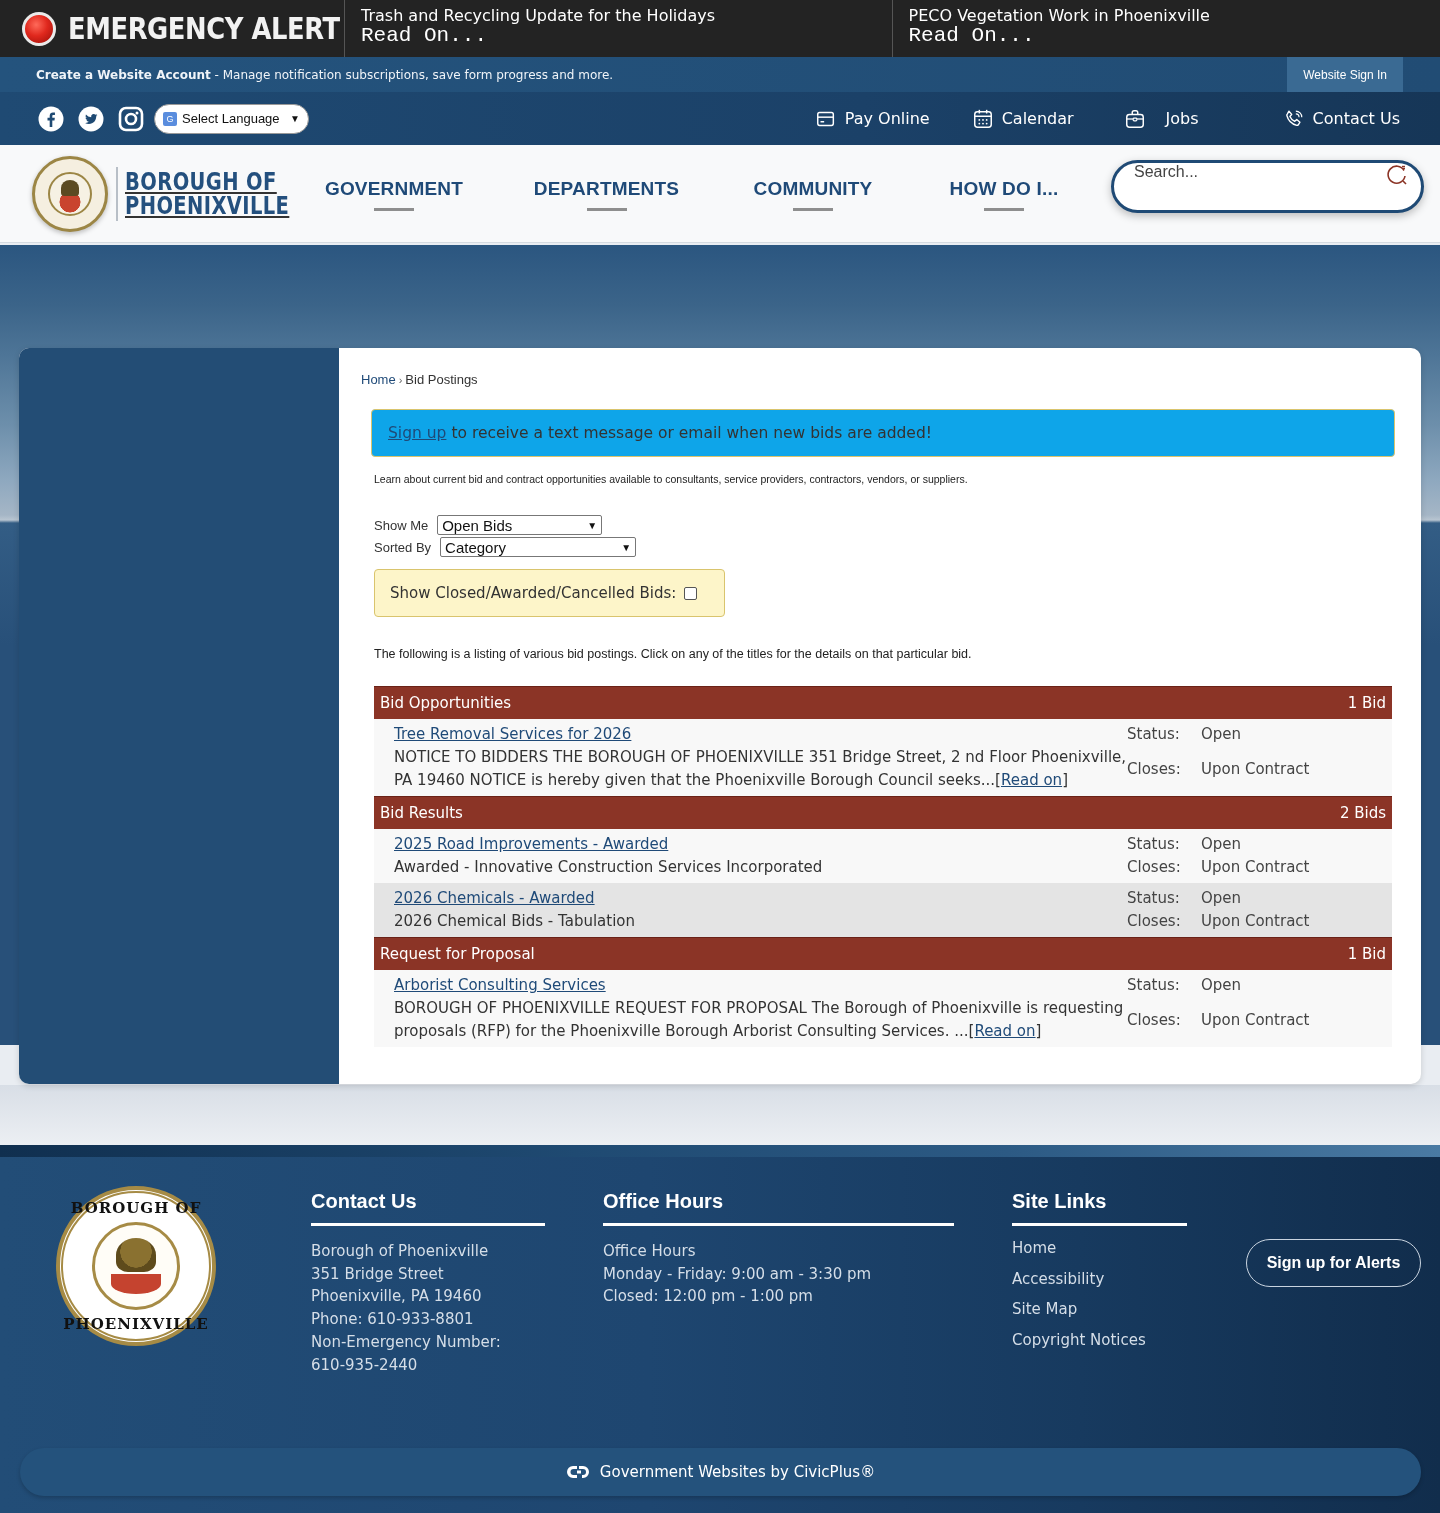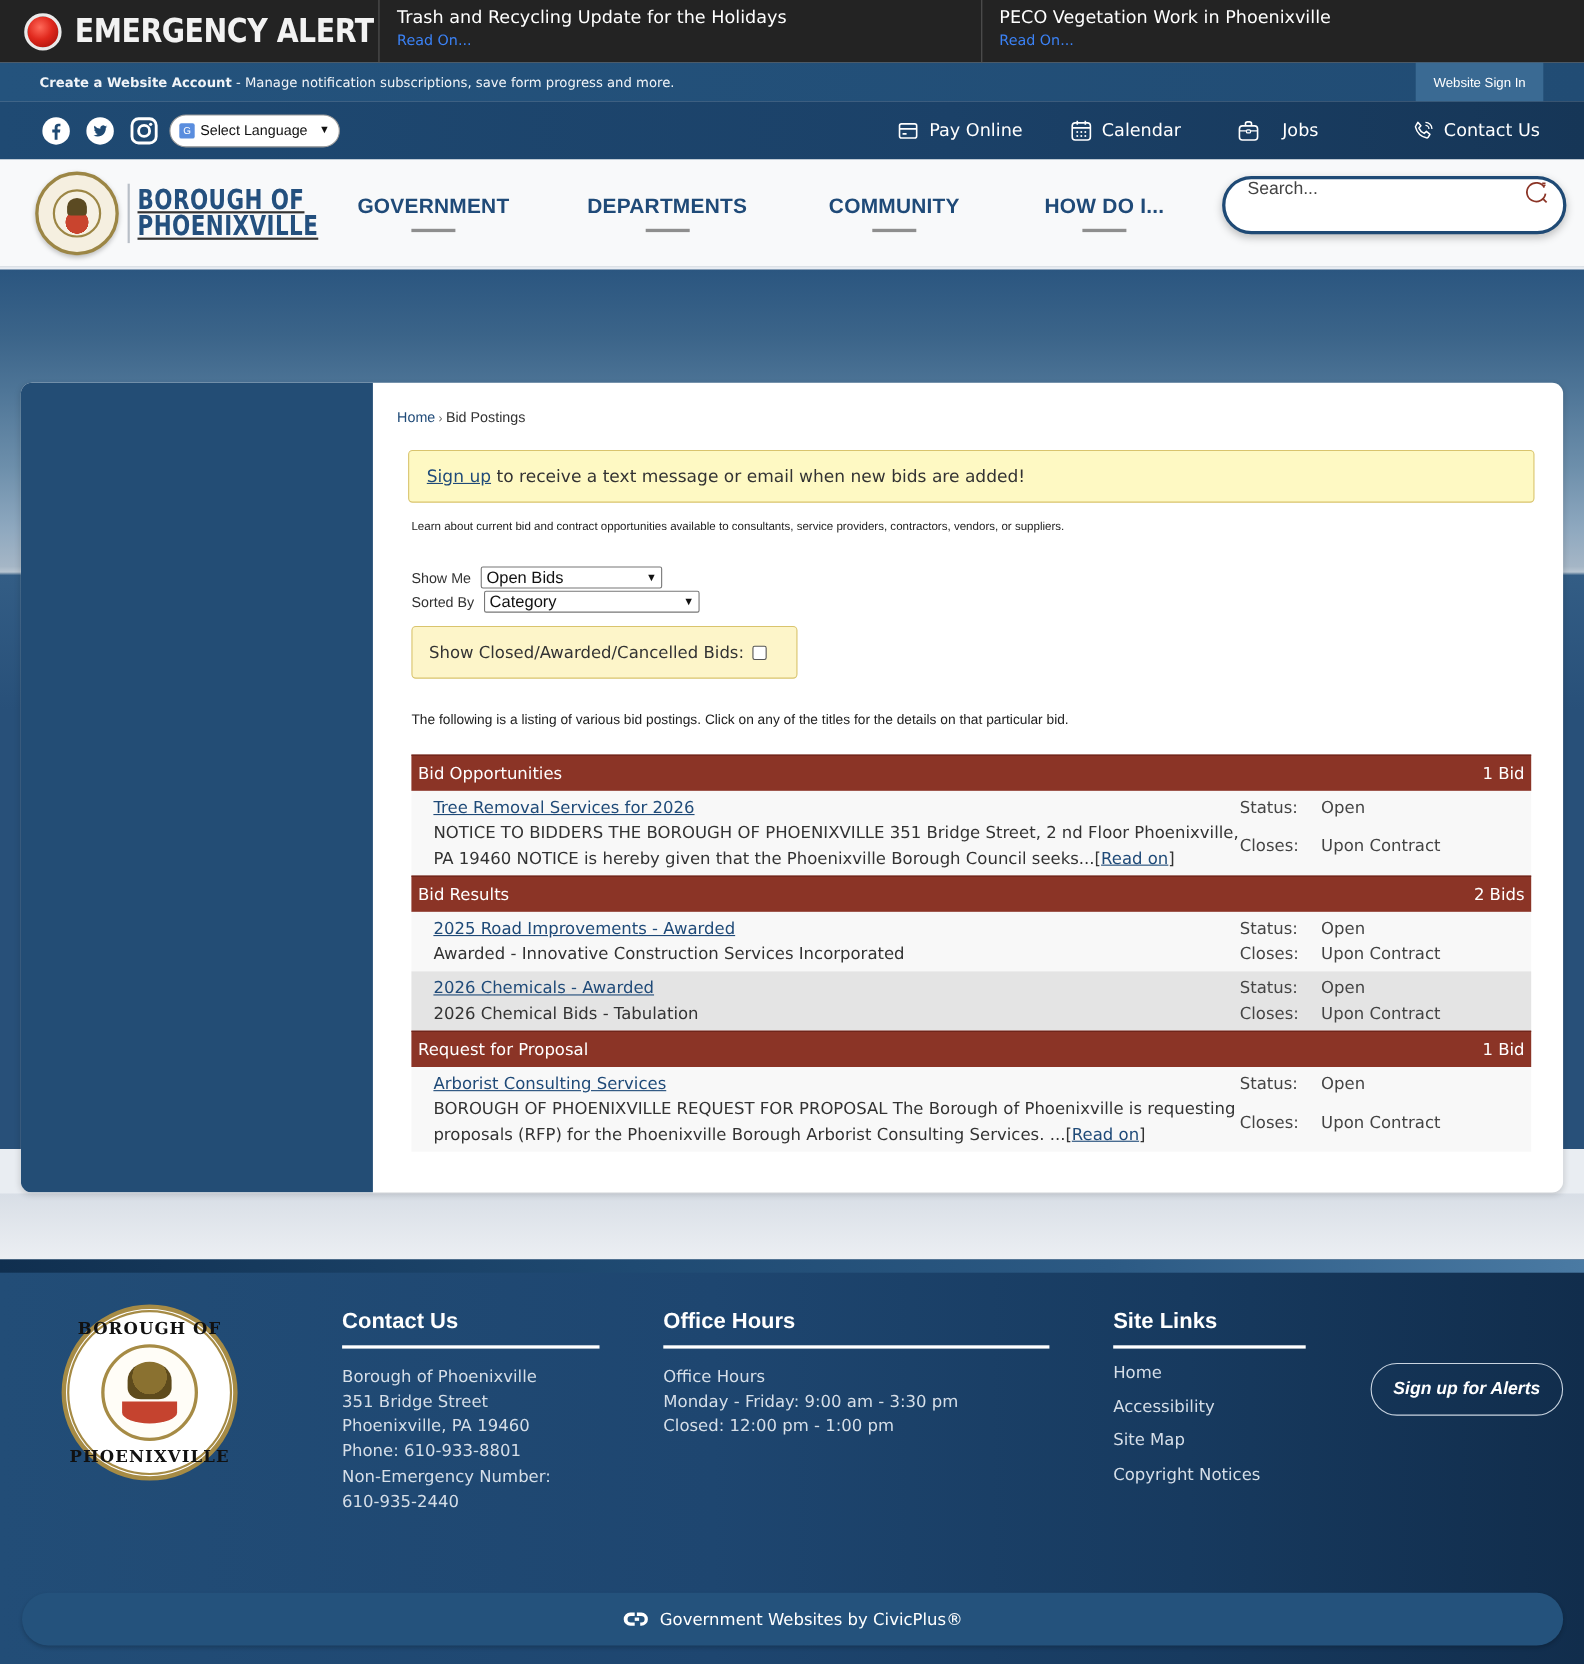--- a/index.html
+++ b/index.html
@@ -44,21 +44,21 @@
     white-space: nowrap;
     color: #f2f2f2;
   }
   .alert-item {
     width: 568px;
     padding: 6px 16px;
     border-right: 1px solid #555;
   }
   .alert-item:last-child { border-right: none; }
   .alert-item .headline { font-size: 16px; color: #fff; line-height: 20px; white-space: nowrap; }
-  .alert-item .read { font-size: 13px; color: #3b82f6; line-height: 20px; text-decoration: none; }
+  .alert-item .read { font-size: 21px; color: #ffffff; line-height: 20px; text-decoration: none; font-family: Liberation Mono, monospace; }
 
   
   .account-bar {
     height: 35px;
     background: linear-gradient(90deg, #24537d, #214c74);
     display: flex;
     align-items: center;
     justify-content: space-between;
     padding-left: 36px;
     padding-right: 37px;
@@ -198,21 +198,21 @@
   .main-panel { flex: 1; padding: 24px 26px 0 22px; position: relative; }
 
   .breadcrumb { font-family: "Liberation Sans", sans-serif; font-size: 13px; color: #333; margin-top: 0px; }
   .breadcrumb a { color: #1f4a78; text-decoration: none; }
   .breadcrumb .sep { color: #666; margin: 0 3px; font-size: 11px; }
 
   .signup-callout {
     margin-top: 22px;
     margin-left: 10px;
     width: 1024px; height: 48px;
-    background: #fef9c3;
+    background: #0ea5e9;
     border: 1px solid #d9c46d;
     border-radius: 4px;
     padding: 0 16px;
     display: flex; align-items: center;
     font-size: 15.5px; color: #333;
   }
   .signup-callout a { color: #1f4a78; text-decoration: underline; margin-right: 5px; }
 
   .intro-text {
     font-family: "Liberation Sans", sans-serif;
@@ -334,21 +334,20 @@
   .footer-col .link { display: block; font-size: 15px; color: #d5dee8; text-decoration: none; line-height: 30.5px; }
   .alerts-btn {
     position: absolute; left: 1246px; top: 94px;
     width: 175px; height: 48px;
     border: 1px solid #c9d4e0;
     border-radius: 24px;
     color: #fff; font-size: 16px; font-weight: bold;
     font-family: "Liberation Sans", sans-serif;
     display: flex; align-items: center; justify-content: center;
     background: transparent;
-    font-style: italic;
   }
   .civic-bar {
     position: absolute; left: 20px; top: 303px;
     width: 1401px; height: 48px;
     border-radius: 24px;
     background: #24527c;
     box-shadow: 0 2px 4px rgba(0,0,0,.2);
     display: flex; align-items: center; justify-content: center;
     font-size: 15px; color: #fff;
     gap: 10px;

